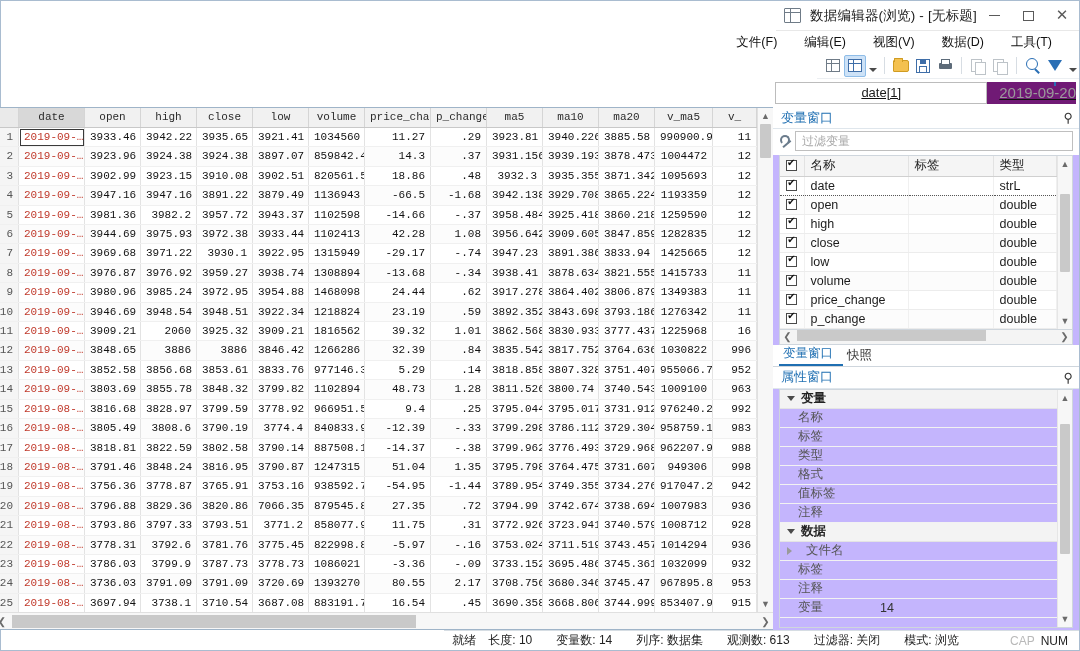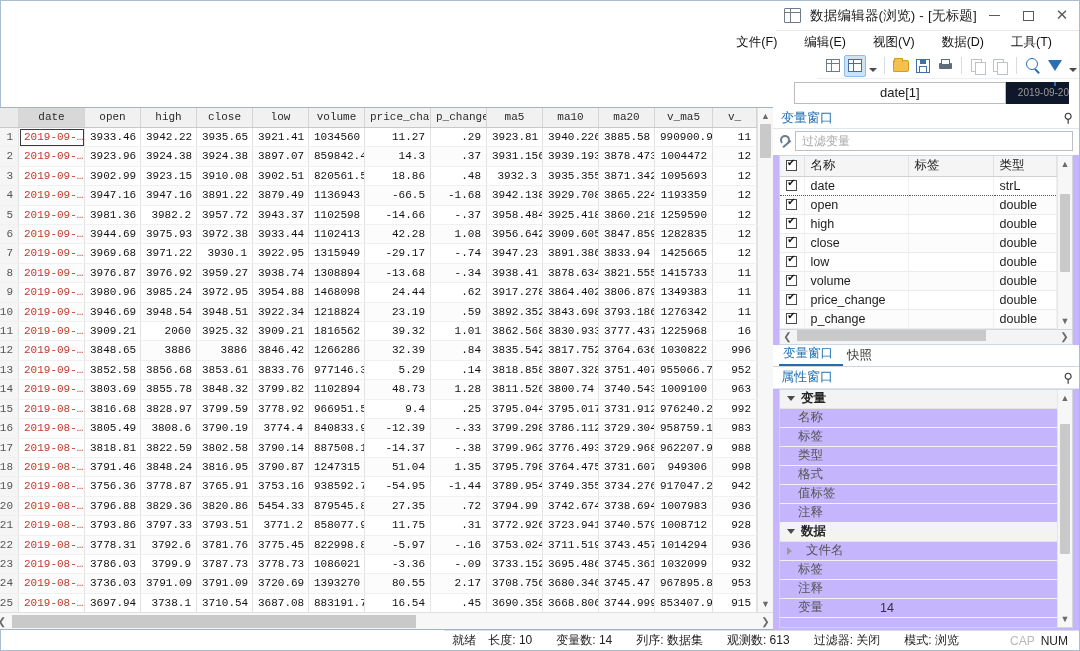--- a/index.html
+++ b/index.html
@@ -73,29 +73,29 @@
   .ic-copy{width:14px;height:14px;position:relative;opacity:.45;}
   .ic-copy:before{content:"";position:absolute;left:0;top:0;width:9px;height:11px;border:1.2px solid #6f7b87;background:#fff;}
   .ic-copy:after{content:"";position:absolute;left:4px;top:3px;width:9px;height:11px;border:1.2px solid #6f7b87;background:#fff;}
   .ic-search{width:15px;height:15px;position:relative;}
   .ic-search:before{content:"";position:absolute;left:0;top:0;width:10px;height:10px;border:1.6px solid #2a6fb5;border-radius:50%;}
   .ic-search:after{content:"";position:absolute;left:9px;top:10px;width:6px;height:1.8px;background:#2a6fb5;transform:rotate(45deg);transform-origin:left center;}
   .ic-filter{width:0;height:0;border-left:7px solid transparent;border-right:7px solid transparent;border-top:11px solid #2a6fb5;position:relative;}
   .ic-filter:after{content:"";position:absolute;left:-1px;top:11px;width:2px;height:4px;background:#2a6fb5;}
 
   
-  .cellbar { height:28px; flex:0 0 28px; display:flex; align-items:center; background:#fff; padding:2px 10px 3px 6px; }
+  .cellbar { height:28px; flex:0 0 28px; display:flex; align-items:center; background:#fff; padding:2px 3px 3px 6px;text-decoration:underline; }
   .cellref {
     width:212px; height:22px; border:1px solid #bcbcbc; background:#fff;
     display:flex; align-items:center; justify-content:center;
     font-size:13px; color:#1a1a1a;
   }
   .cellval {
     flex:1; height:22px; display:flex; align-items:center;
-    padding-left:12px; font-size:10px; color:#9a9a9a; background:#0f172a;
+    padding-left:12px; font-size:15px; color:#9a9a9a; background:#701a75;
   }
 
   
   .middle { flex:1; display:flex; min-height:0; background:#eef1f4; }
 
   
   .gridwrap { flex:1; min-width:0; display:flex; flex-direction:column;
               border:1px solid #9fb4c8; border-right:none; margin:0 0 0 2px; background:#fff; }
   .gridscroll { flex:1; display:flex; min-height:0; overflow:hidden; }
   .gridinner { flex:1; min-width:0; overflow:hidden; position:relative; }
@@ -631,21 +631,21 @@
                   <td class="num">3734.276</td>
                   <td class="num">917047.2</td>
                   <td class="num">942</td>
                 </tr>
                 <tr>
                   <td class="rownum">20</td>
                   <td class="datecell">2019-08-…</td>
                   <td class="num">3796.88</td>
                   <td class="num">3829.36</td>
                   <td class="num">3820.86</td>
-                  <td class="num">5454.33</td>
+                  <td class="num">7066.35</td>
                   <td class="num">879545.8</td>
                   <td class="num">27.35</td>
                   <td class="num">.72</td>
                   <td class="num">3794.99</td>
                   <td class="num">3742.674</td>
                   <td class="num">3738.694</td>
                   <td class="num">1007983</td>
                   <td class="num">936</td>
                 </tr>
                 <tr>

